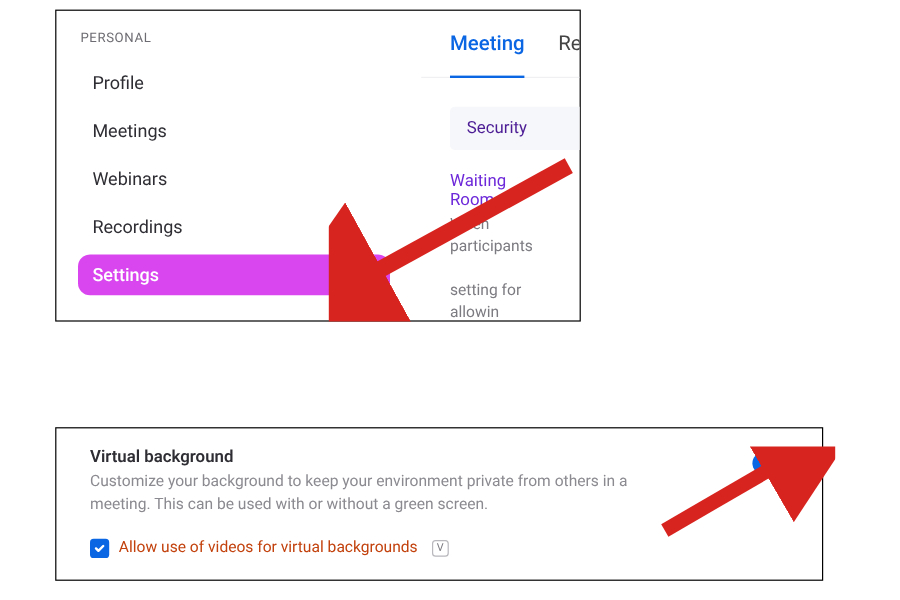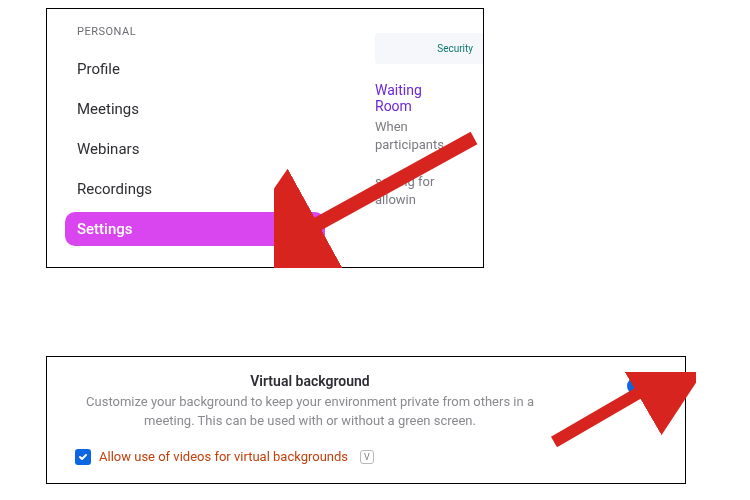--- a/index.html
+++ b/index.html
@@ -29,21 +29,21 @@
       left: 0;
       top: 0;
       width: 296px;
       height: 100%;
       padding: 10px 18px;
     }
     .sidebar-section {
       font-size: 11px;
       letter-spacing: 0.5px;
       color: #6c6c72;
-      margin: 6px 0 14px 12px;
+      margin: 6px 0 14px 2px;
     }
     .sidebar-item {
       font-size: 15px;
       color: #2d2d33;
       padding: 8px 12px;
       margin: 6px 0;
       border-radius: 10px;
       cursor: pointer;
     }
     .sidebar-item.active {
@@ -82,27 +82,26 @@
       left: 0; right: 0; bottom: -1px;
       height: 2px;
       background: #0b66e4;
     }
     .sub-sections {
       padding: 8px 24px;
     }
     .security-item {
       background: #f6f7fa;
       padding: 10px 14px;
-      font-size: 10px;
-      color: #0f766e;
+      font-size: 14px;
+      color: #4c1d95;
       border-radius: 4px;
       margin: 16px 0 18px 0;
       width: 112px;
       cursor: pointer;
-      text-align: right;
     }
     .wr-title {
       font-size: 14px;
       color: #6d28d9;
       margin-top: 6px;
     }
     .wr-desc {
       font-size: 13px;
       color: #7b7b81;
       line-height: 1.4;
@@ -111,21 +110,20 @@
 
     
     .bottom-panel {
       position: absolute;
       left: 46px;
       top: 356px;
       width: 640px;
       border: 1px solid #000;
       padding: 16px 24px 18px 28px;
       background: #fff;
-      text-align: center;
     }
     .setting-row {
       display: flex;
       align-items: flex-start;
       justify-content: space-between;
     }
     .setting-title {
       font-size: 14px;
       font-weight: 600;
       color: #2d2d33;
@@ -210,20 +208,28 @@
     </div>
     <div class="sidebar-item">
       <span>Recordings</span>
     </div>
     <div class="sidebar-item active">
       <span>Settings</span>
     </div>
   </div>
 
   <div class="right-pane">
+    <div class="tabs">
+      <div class="tab active">
+        <span>Meeting</span>
+      </div>
+      <div class="tab">
+        <span>Re</span>
+      </div>
+    </div>
     <div class="sub-sections">
       <div class="security-item">
         <span>Security</span>
       </div>
       <div>
         <div class="wr-title">Waiting Room</div>
         <div class="wr-desc">
           <span>When participants</span><br>
           <br>
           <span>setting for allowin</span>

